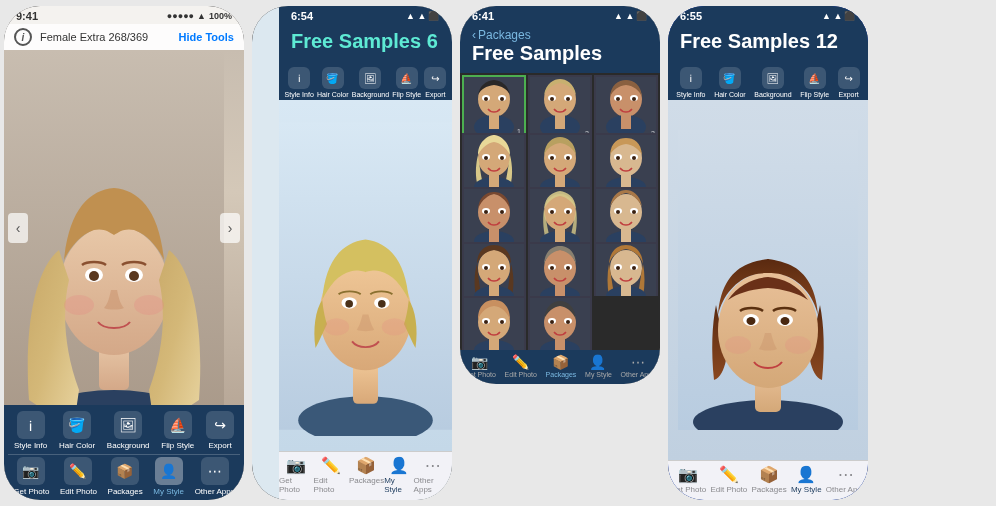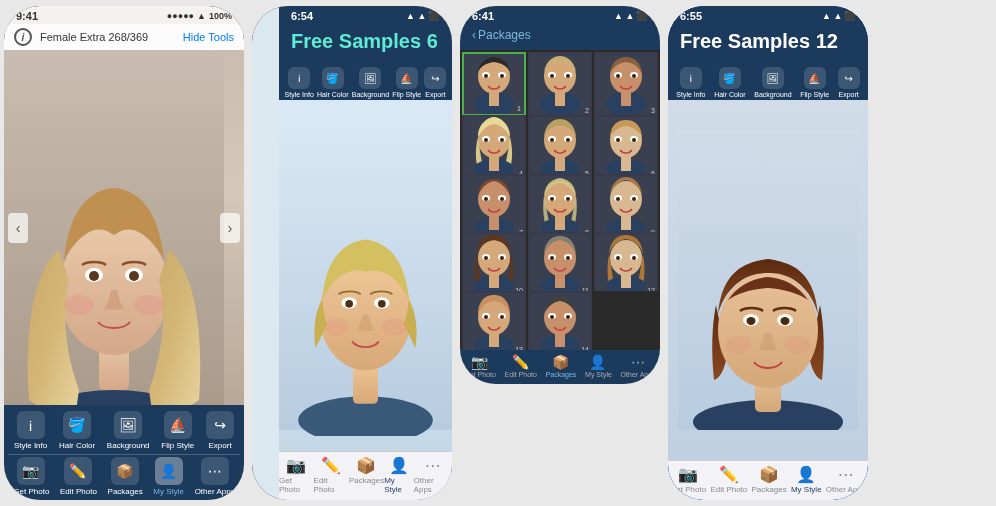--- a/index.html
+++ b/index.html
@@ -62,21 +62,21 @@
       flex-shrink: 0;
     }
     .phone1-header .info-icon {
       width: 18px; height: 18px;
       border: 2px solid #555;
       border-radius: 50%;
       display: flex; align-items: center; justify-content: center;
       font-size: 10px; font-style: italic; font-weight: bold; color: #555;
     }
     .phone1-header .title-text { font-size: 11px; color: #333; font-weight: 500; }
-    .phone1-header .hide-tools { font-size: 11px; color: #007AFF; margin-left: auto; }
+    .phone1-header .hide-tools { font-size: 11px; color: #007AFF; margin-left: auto; font-weight: bold; }
 
     .phone1-image {
       flex: 1;
       background: linear-gradient(180deg, #c8bdb0 0%, #d4c8b8 40%, #b8a898 100%);
       position: relative;
       overflow: hidden;
     }
     
     .nav-arrow {
       position: absolute;
@@ -499,20 +499,21 @@
       <div class="icons">
         <span>▲ ▲ ⬛</span>
       </div>
     </div>
 
     <div class="phone3-header">
       <div class="back-link">
         <span>‹</span>
         <span>Packages</span>
       </div>
+      <div class="screen-title">Free Samples</div>
     </div>
 
     <div class="phone3-grid">
 
       <div class="grid-cell selected">
         <svg viewBox="0 0 60 60" width="60" height="60">
           <rect width="60" height="60" fill="#3a4050"></rect>
           <ellipse cx="30" cy="22" rx="16" ry="18" fill="#d4a878"></ellipse>
           <path d="M14 18 C16 8 22 4 30 3 C38 4 44 8 46 18 C43 12 38 9 30 8 C22 9 17 12 14 18Z" fill="#2a2828"></path>
           <ellipse cx="22" cy="21" rx="4" ry="3" fill="white"></ellipse>

